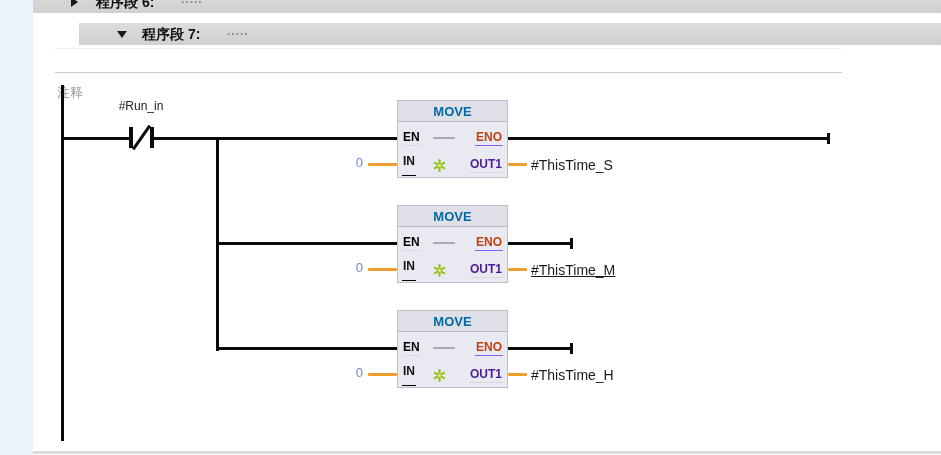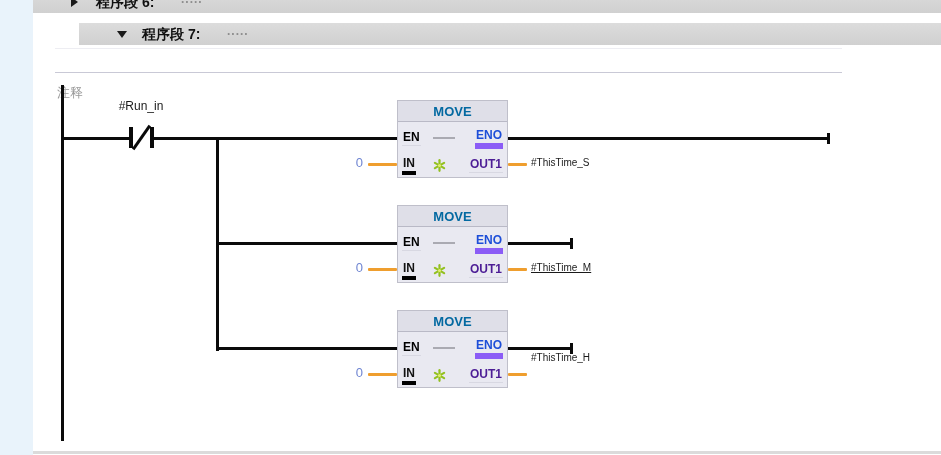--- a/index.html
+++ b/index.html
@@ -42,29 +42,29 @@
   .fb { position:absolute; left:397px; width:111px; height:78px;
         background:#e9e9f1; border:1px solid #bfbfca; }
   .fb-header { position:absolute; left:0; right:0; top:0; height:21px;
                background:#dfdfe8; border-bottom:1px solid #b9b9c6;
                text-align:center; font-size:13px; font-weight:bold; color:#0369a1; line-height:21px; }
   .pin-row { position:absolute; left:4px; right:4px; height:20px; display:flex;
              align-items:center; font-size:12px; font-weight:bold; }
   .row-en { top:27px; }
   .row-in { top:54px; }
   .pin-en  { color:#000000; border-bottom:1px solid #d8d8e2; padding:0 1px 1px 1px; }
-  .pin-eno { color:#1d4ed8; border-bottom:6px solid #8b5cf6; padding:0 1px 1px 1px; margin-left:auto; }
-  .pin-in  { color:#111; border-bottom:4px solid #000000; padding:0 1px 1px 1px; }
+  .pin-eno { color:#c2410c; border-bottom:1px solid #8b5cf6; padding:0 1px 1px 1px; margin-left:auto; }
+  .pin-in  { color:#111; border-bottom:1px solid #000000; padding:0 1px 7px 1px; }
   .pin-out { color:#4c1d95; border-bottom:1px solid #d8d8e2; padding:0 1px 1px 1px; margin-left:auto; }
   .eno-dash { width:22px; height:2px; background:#aaaab2; margin-left:12px; }
   .star { width:13px; height:13px; margin-left:auto; margin-right:5px; }
 
   .in-value { position:absolute; width:28px; text-align:right;
               font-size:13px; color:#7086d2; }
-  .operand  { position:absolute; left:531px; font-size:10px; color:#1a1a1a; white-space:nowrap; }
+  .operand  { position:absolute; left:531px; font-size:14px; color:#1a1a1a; white-space:nowrap; }
 
   .bottom-edge { position:absolute; left:33px; right:0; top:451px; height:3px; background:#dbdbdb; }
 </style>
 </head>
 <body>
 
 <div class="left-margin"></div>
 
 <div class="net-row" style="top:-9px;">
   <div class="arrow arrow-right"></div>
@@ -170,15 +170,15 @@
       <circle cx="6.5" cy="6.5" r="1.6" fill="#e3f06a" stroke="none"></circle>
     </svg>
     <span class="pin-out">OUT1</span>
   </div>
 </div>
 <div class="in-value" style="left:335px; top:365px;">0</div>
 <div class="wire-orange" style="left:368px; top:373px; width:29px;"></div>
 <div class="wire-h" style="left:508px; top:347px; width:62px;"></div>
 <div class="term-tick" style="left:570px; top:343px;"></div>
 <div class="wire-orange" style="left:508px; top:373px; width:19px;"></div>
-<div class="operand" style="top:352px;">#ThisTime_H</div>
+<div class="operand" style="top:367px;">#ThisTime_H</div>
 
 <div class="bottom-edge"></div>
 
 </body></html>

